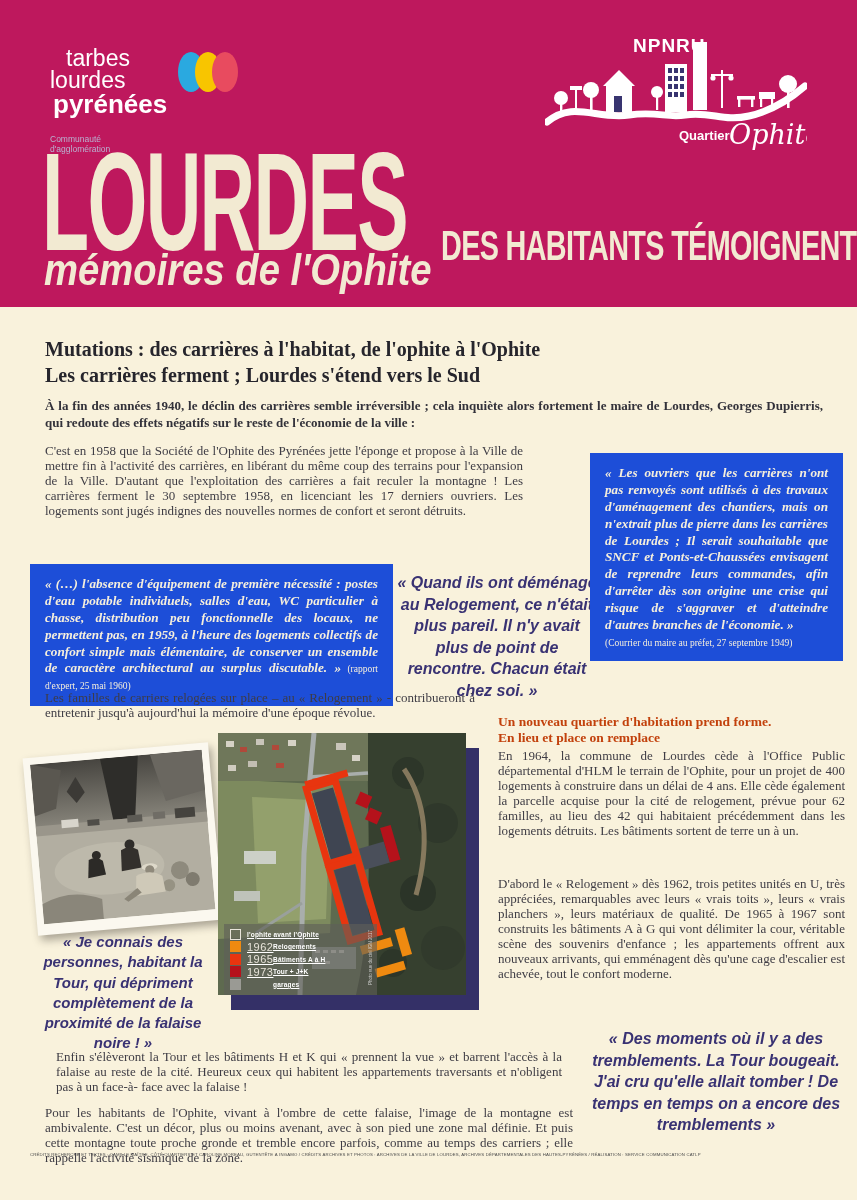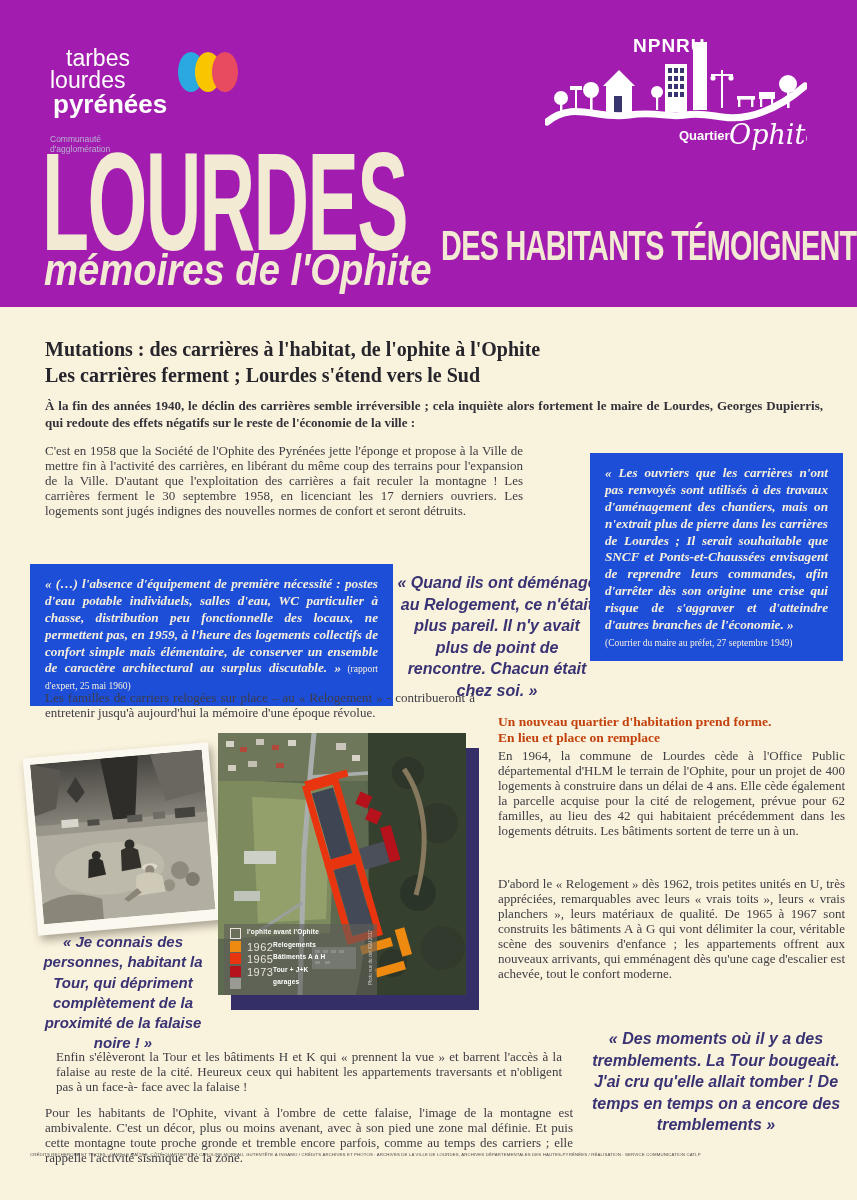--- a/index.html
+++ b/index.html
@@ -1,19 +1,19 @@
 <!DOCTYPE html>
 <html><head>
 <meta charset="utf-8">
 <style>
   html,body{margin:0;padding:0;}
   .page{position:relative;width:857px;height:1200px;background:#f9f2dc;overflow:hidden;
         font-family:"Liberation Serif",serif;}
   
-  .hero{position:absolute;left:0;top:0;width:857px;height:307px;background:#a21caf;}
+  .hero{position:absolute;left:0;top:0;width:857px;height:307px;background:#be185d;}
   .logo{position:absolute;left:50px;top:48px;width:215px;color:#fff;
         font-family:"Liberation Sans",sans-serif;line-height:.95;}
   .logo-l1{font-size:23px;padding-left:16px;}
   .logo-l2{font-size:23px;}
   .logo-l3{font-size:26px;font-weight:bold;padding-left:3px;}
   .logo-dots{position:absolute;left:128px;top:4px;width:80px;height:44px;}
   .dot{position:absolute;width:26px;height:40px;border-radius:50%;}
   .logo-sub{margin-top:19px;font-size:8.5px;color:#b9b3d2;line-height:1.15;}
   .npnru{position:absolute;left:545px;top:30px;width:262px;height:120px;}
   .big-title{position:absolute;left:42px;top:142px;font-family:"Liberation Sans",sans-serif;
@@ -37,21 +37,21 @@
         font-weight:bold;color:#393273;text-align:center;}
   .rc-sub{position:absolute;left:498px;font-weight:bold;font-size:13.5px;color:#c2410c;white-space:nowrap;}
   
   .bw-photo{position:absolute;left:30px;top:750px;background:#fbf8ef;padding:7px;
         transform:rotate(-5deg);box-shadow:3px 5px 9px rgba(40,35,30,.38);}
   .map-shadow{position:absolute;left:231px;top:748px;width:248px;height:262px;background:#343067;}
   .map-wrap{position:absolute;left:218px;top:733px;width:248px;height:262px;overflow:hidden;}
   .legend{position:absolute;left:6px;top:191px;width:142px;height:65px;
         background:rgba(95,95,88,.62);padding:4px 5px 2px 6px;color:#fff;
         font-family:"Liberation Sans",sans-serif;}
-  .lg-row{display:flex;align-items:flex-start;height:12.5px;}
+  .lg-row{display:flex;align-items:center;height:12.5px;text-decoration:underline;}
   .lg-sw{width:11px;height:11px;margin-right:6px;flex:0 0 auto;}
   .lg-sw.outline{width:9px;height:9px;border:1px solid #e8e4da;background:transparent;}
   .lg-year{font-size:11px;color:#e8e4da;width:26px;flex:0 0 auto;letter-spacing:.5px;}
   .lg-label{font-size:6.5px;font-weight:bold;letter-spacing:.2px;}
   .map-caption{position:absolute;left:150px;top:252px;font-size:4.5px;color:#ddd;opacity:.85;
         font-family:"Liberation Sans",sans-serif;transform:rotate(-90deg);transform-origin:left top;
         white-space:nowrap;}
   
   .credits{position:absolute;left:30px;top:1152px;width:720px;font-size:4.3px;color:#4a4a4a;
         font-family:"Liberation Sans",sans-serif;text-transform:uppercase;letter-spacing:.15px;}

